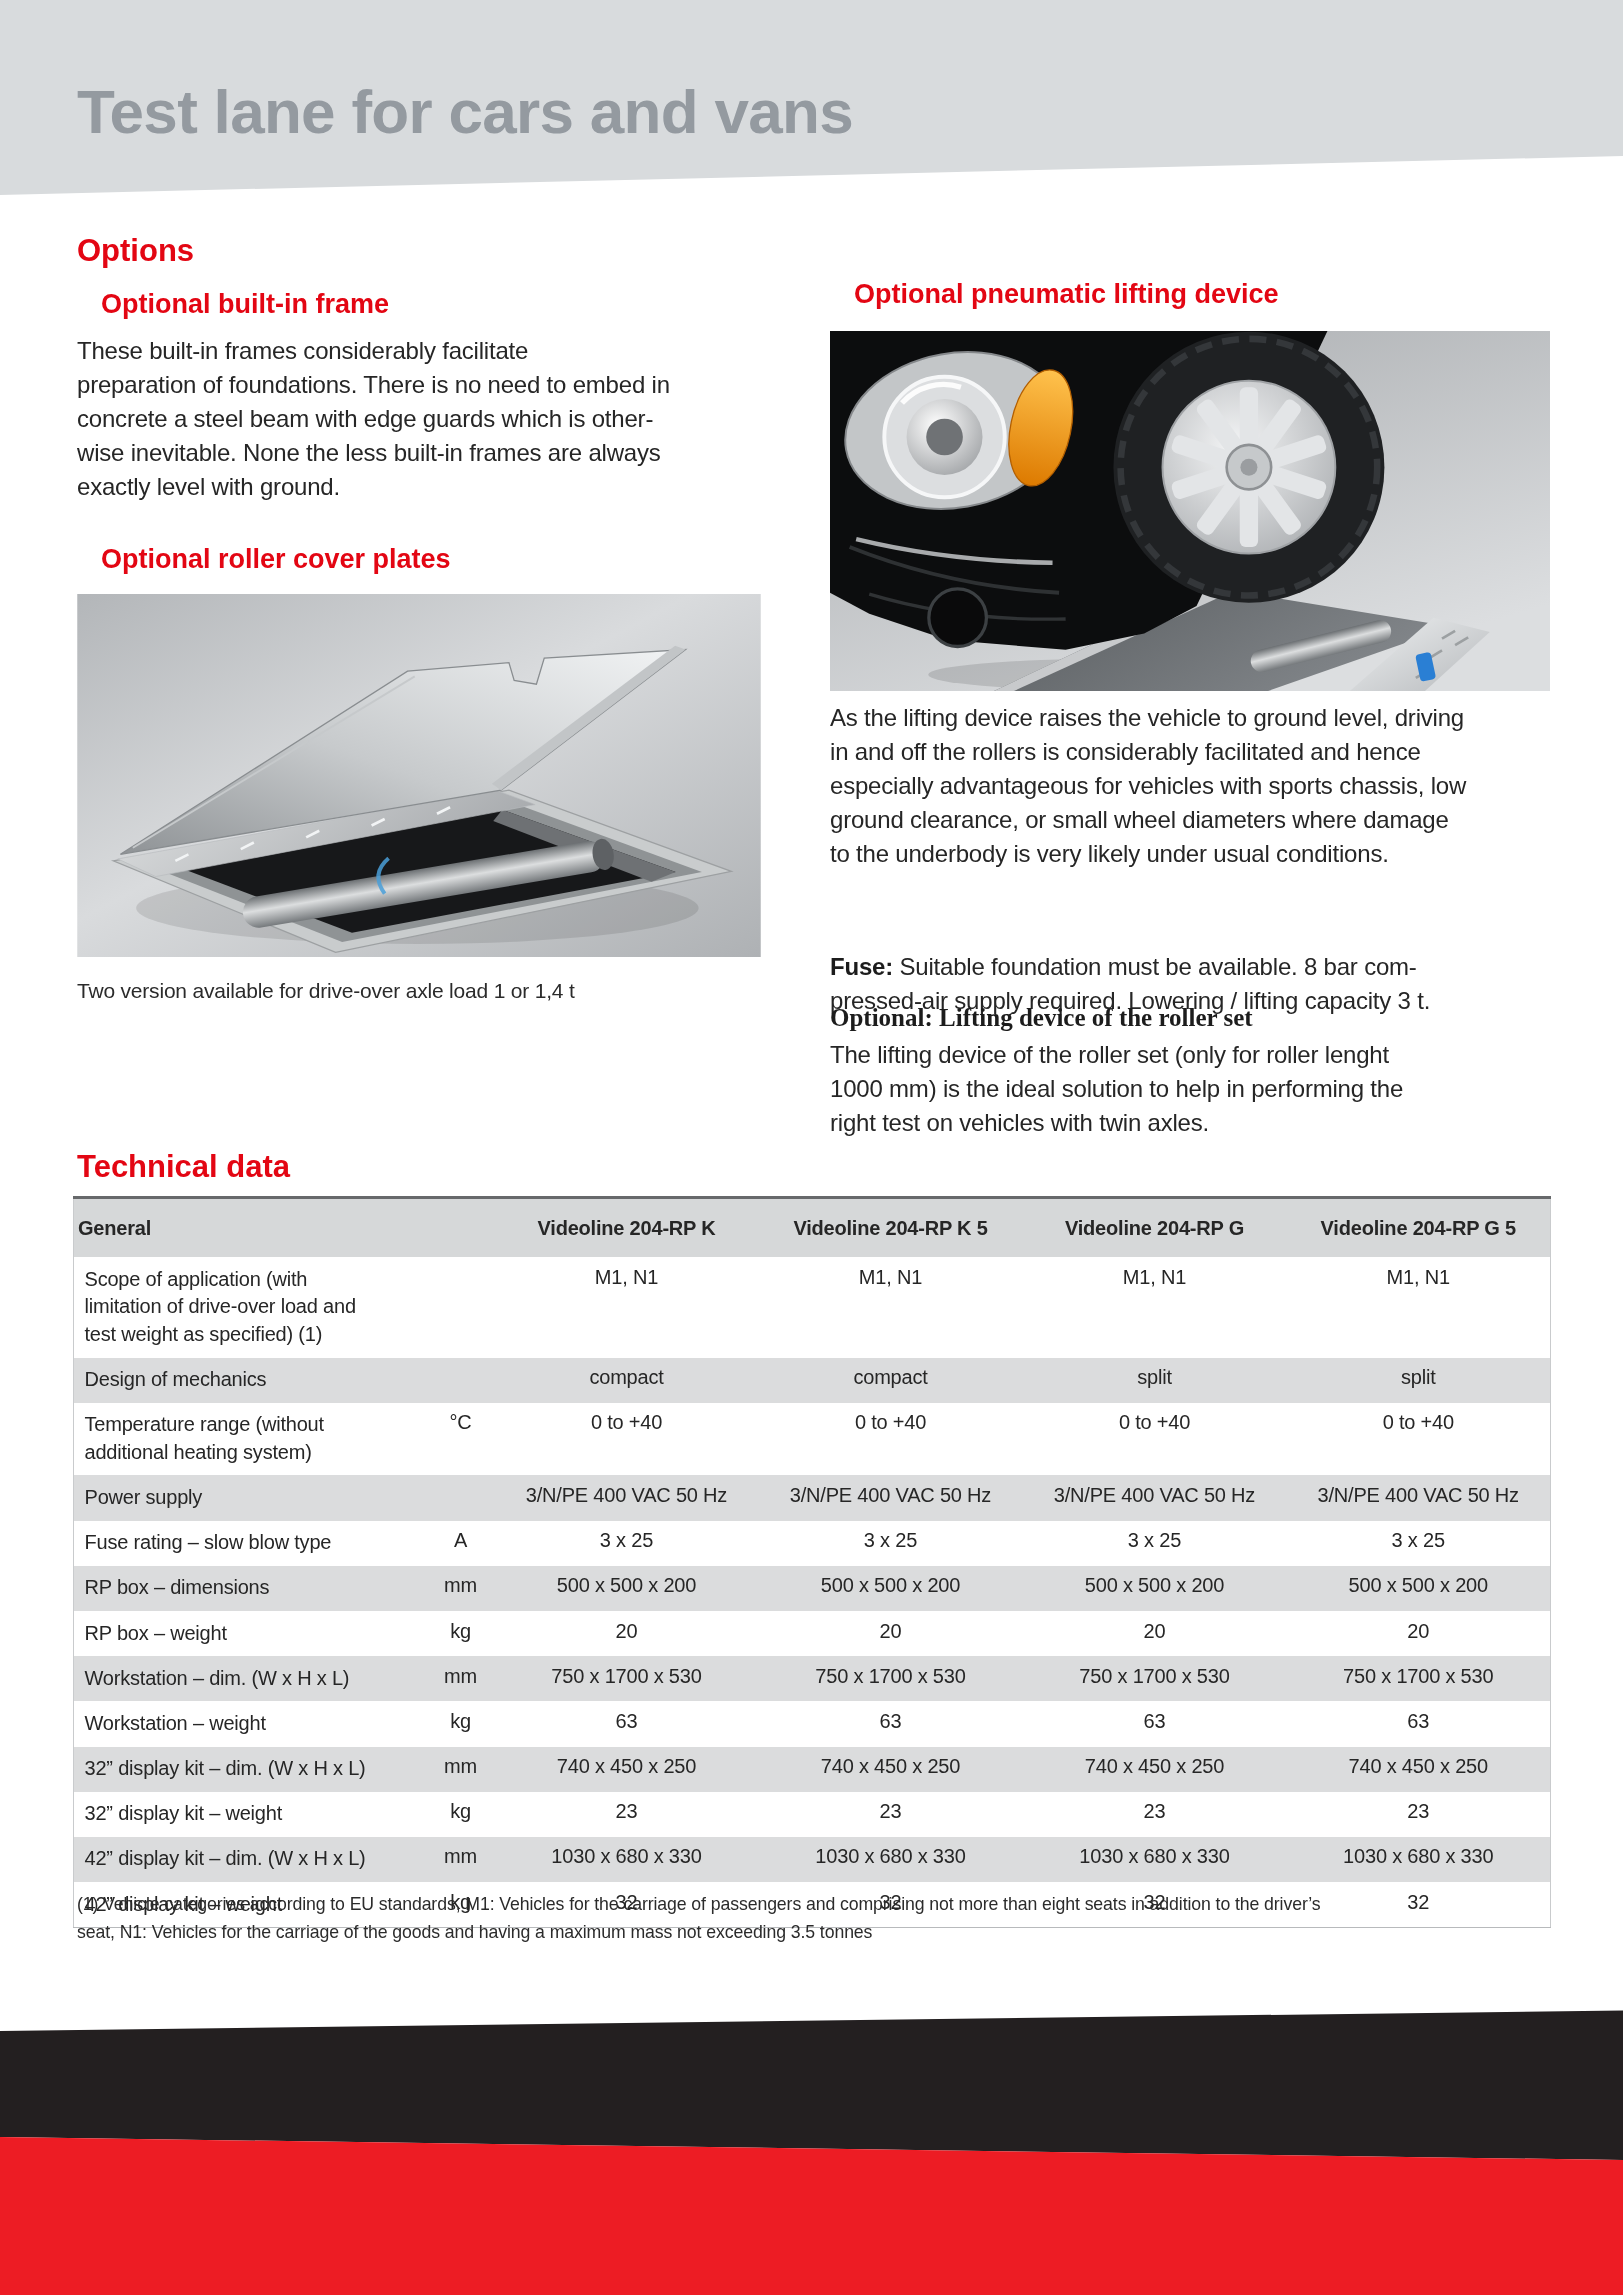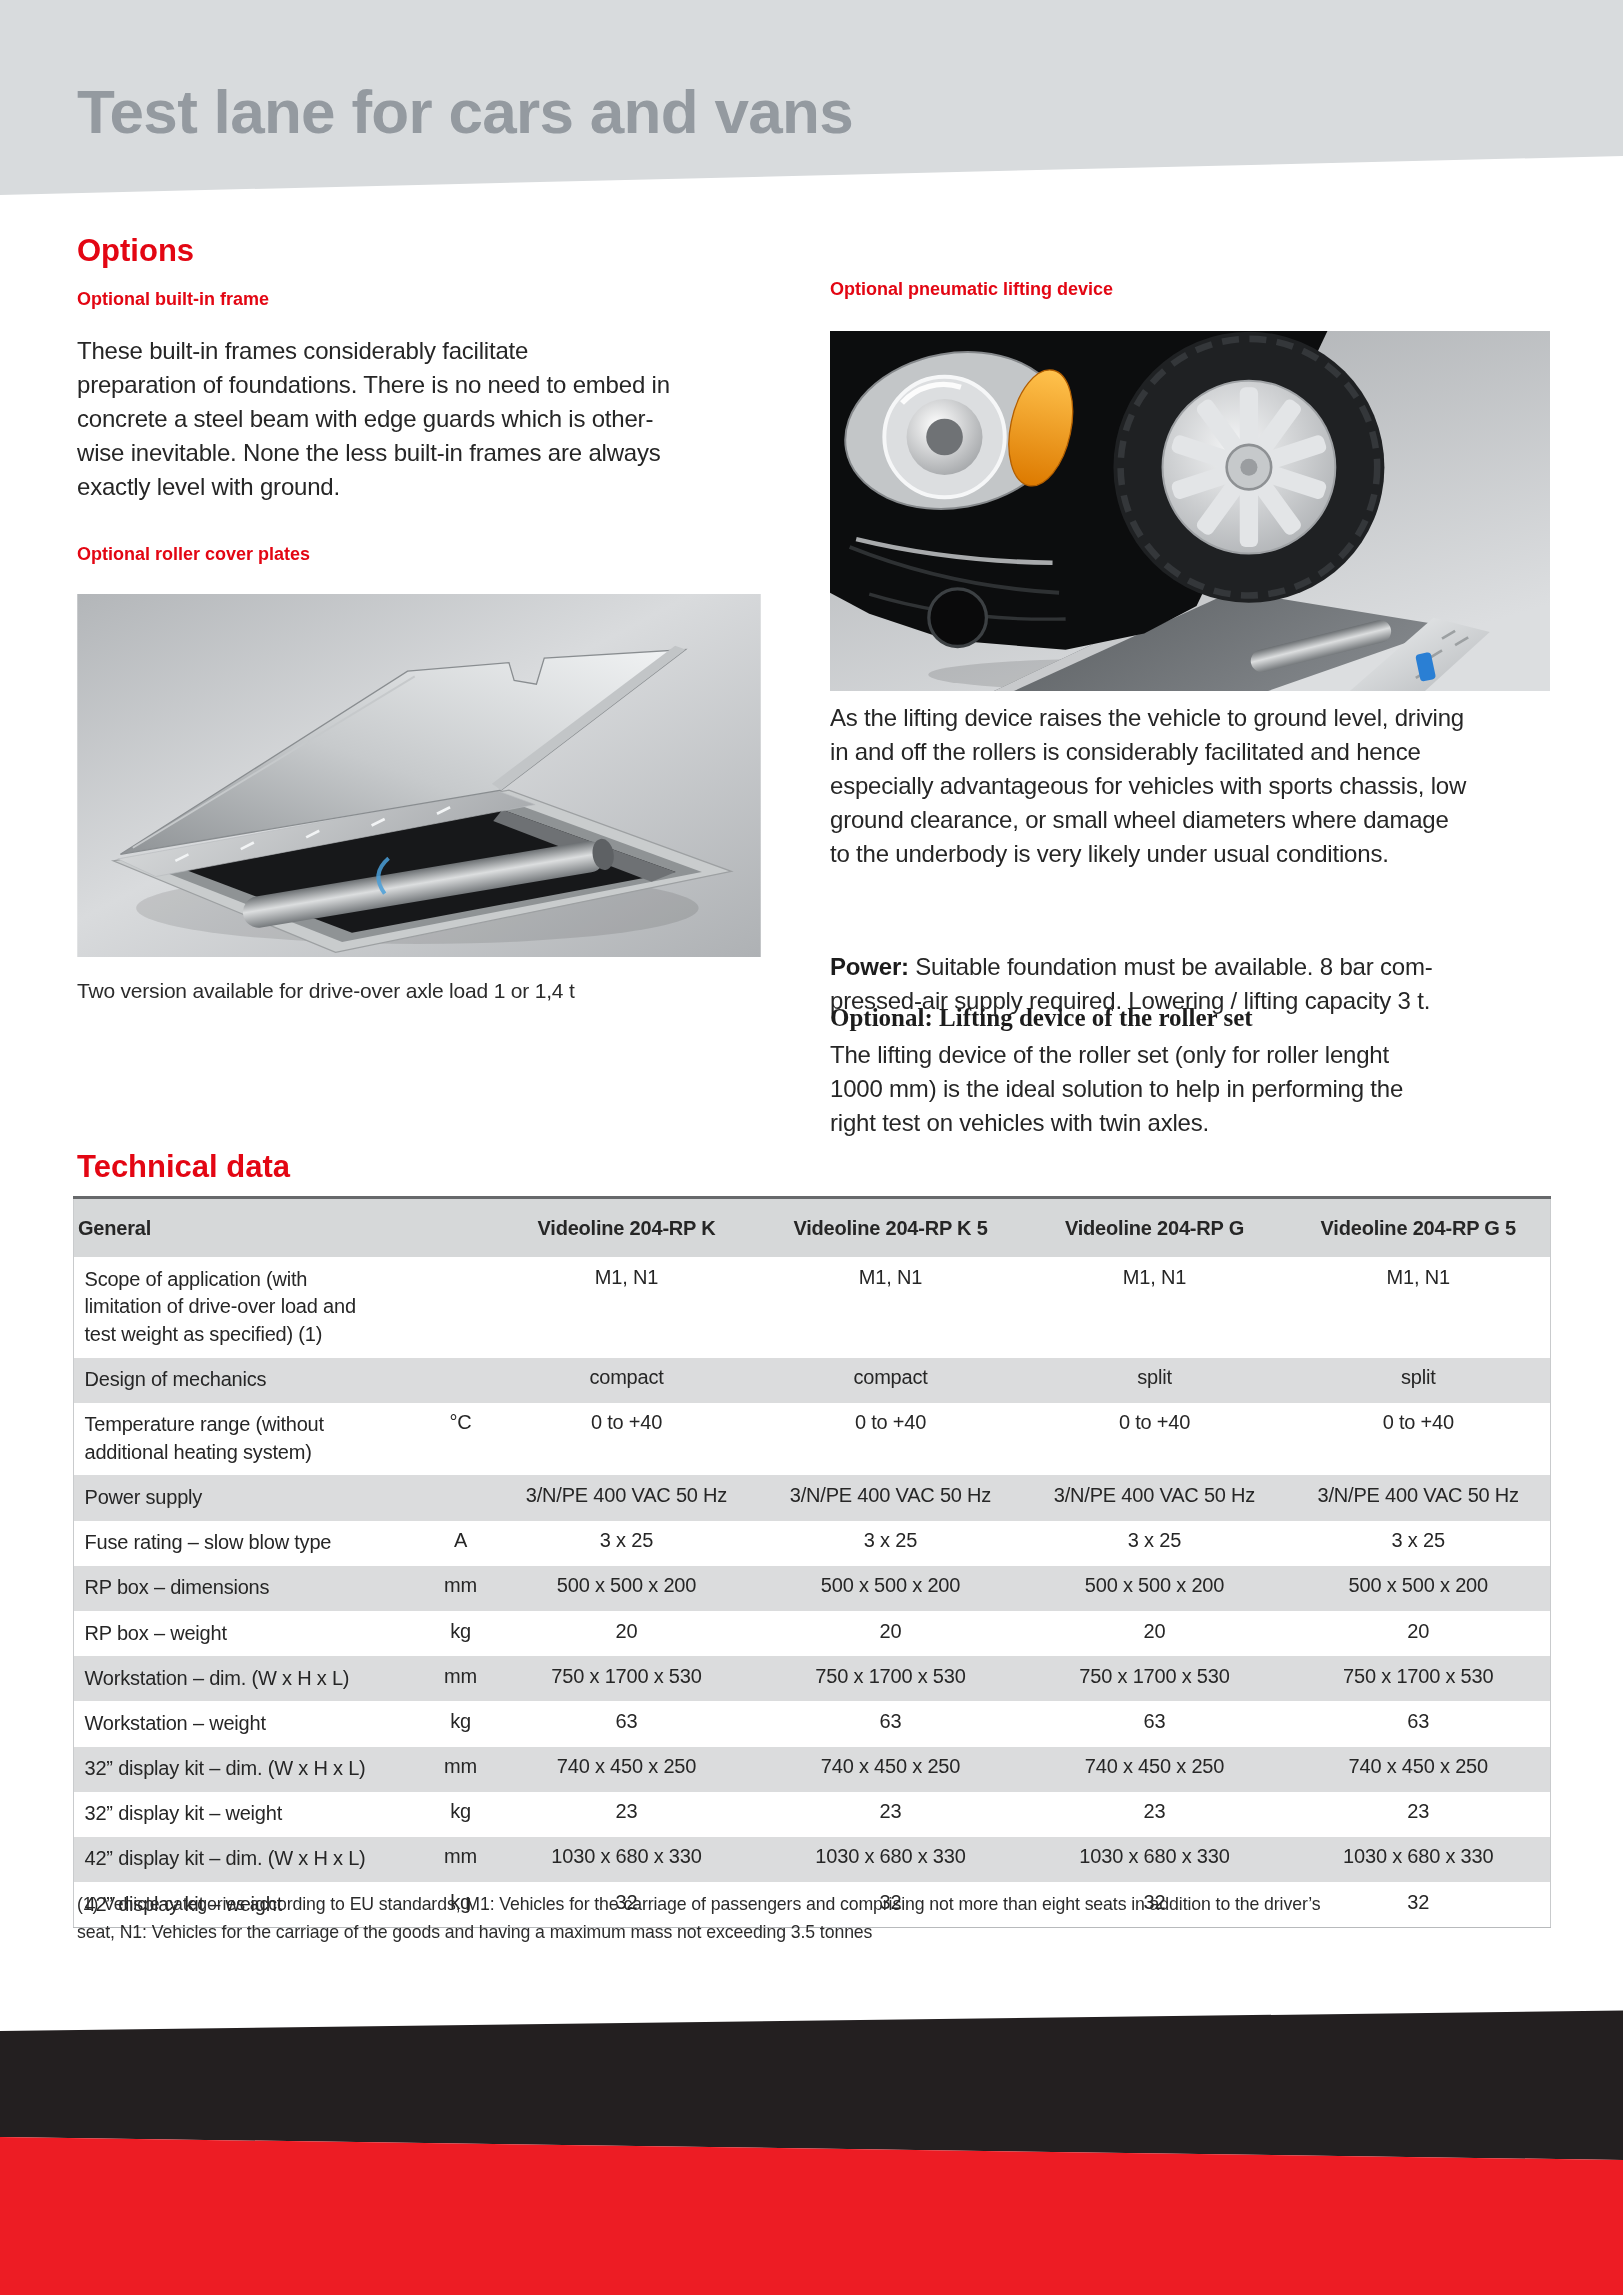--- a/index.html
+++ b/index.html
@@ -13,21 +13,21 @@
   .page{position:relative;width:1623px;height:2295px;background:#ffffff;overflow:hidden;}
 
   
   .band-top{position:absolute;left:0;top:0;width:1623px;height:196px;background:var(--header-gray);
     clip-path:polygon(0 0,1623px 0,1623px 156px,0 195px);}
   .page-title{position:absolute;left:77px;top:76px;font-size:62px;font-weight:700;
     color:var(--title-gray);letter-spacing:-0.7px;white-space:nowrap;}
 
   
   .h-red-big{position:absolute;font-size:31px;font-weight:700;color:var(--red);white-space:nowrap;}
-  .h-red{position:absolute;font-size:18px;font-weight:700;color:var(--red);white-space:nowrap;}
+  .h-red{position:absolute;font-size:27px;font-weight:700;color:var(--red);white-space:nowrap;margin-left:24px;}
   .h-dark{font-size:25px;font-weight:700;color:#1c1c1c;}
 
   
   .copy{position:absolute;font-size:24px;line-height:34px;letter-spacing:-0.2px;
     color:var(--text);white-space:pre-line;}
   .caption{position:absolute;font-size:21px;letter-spacing:-0.2px;color:#2b2b2b;white-space:nowrap;}
 
   .photo{position:absolute;display:block;}
 
   
@@ -230,21 +230,21 @@
     </g>
   </svg>
 
   <div class="copy" style="left:830px;top:701px;width:730px;">As the lifting device raises the vehicle to ground level, driving
 in and off the rollers is considerably facilitated and hence
 especially advantageous for vehicles with sports chassis, low
 ground clearance, or small wheel diameters where damage
 to the underbody is very likely under usual conditions.</div>
 
   <div class="copy" style="left:830px;top:916px;width:730px;">
-    <span style="font-weight:700;color:#1c1c1c;">Power:</span><span> Suitable foundation must be available. 8 bar com-
+    <span style="font-weight:700;color:#1c1c1c;">Fuse:</span><span> Suitable foundation must be available. 8 bar com-
 pressed-air supply required. Lowering / lifting capacity 3 t.</span>
   </div>
 
   <div class="h-dark" style="position:absolute;left:830px;top:1004px;white-space:nowrap;font-family:Liberation Serif, serif;">Optional: Lifting device of the roller set</div>
   <div class="copy" style="left:830px;top:1038px;width:730px;">The lifting device of the roller set (only for roller lenght
 1000 mm) is the ideal solution to help in performing the
 right test on vehicles with twin axles.</div>
 
   <div class="h-red-big" style="left:77px;top:1149px;">Technical data</div>
 

